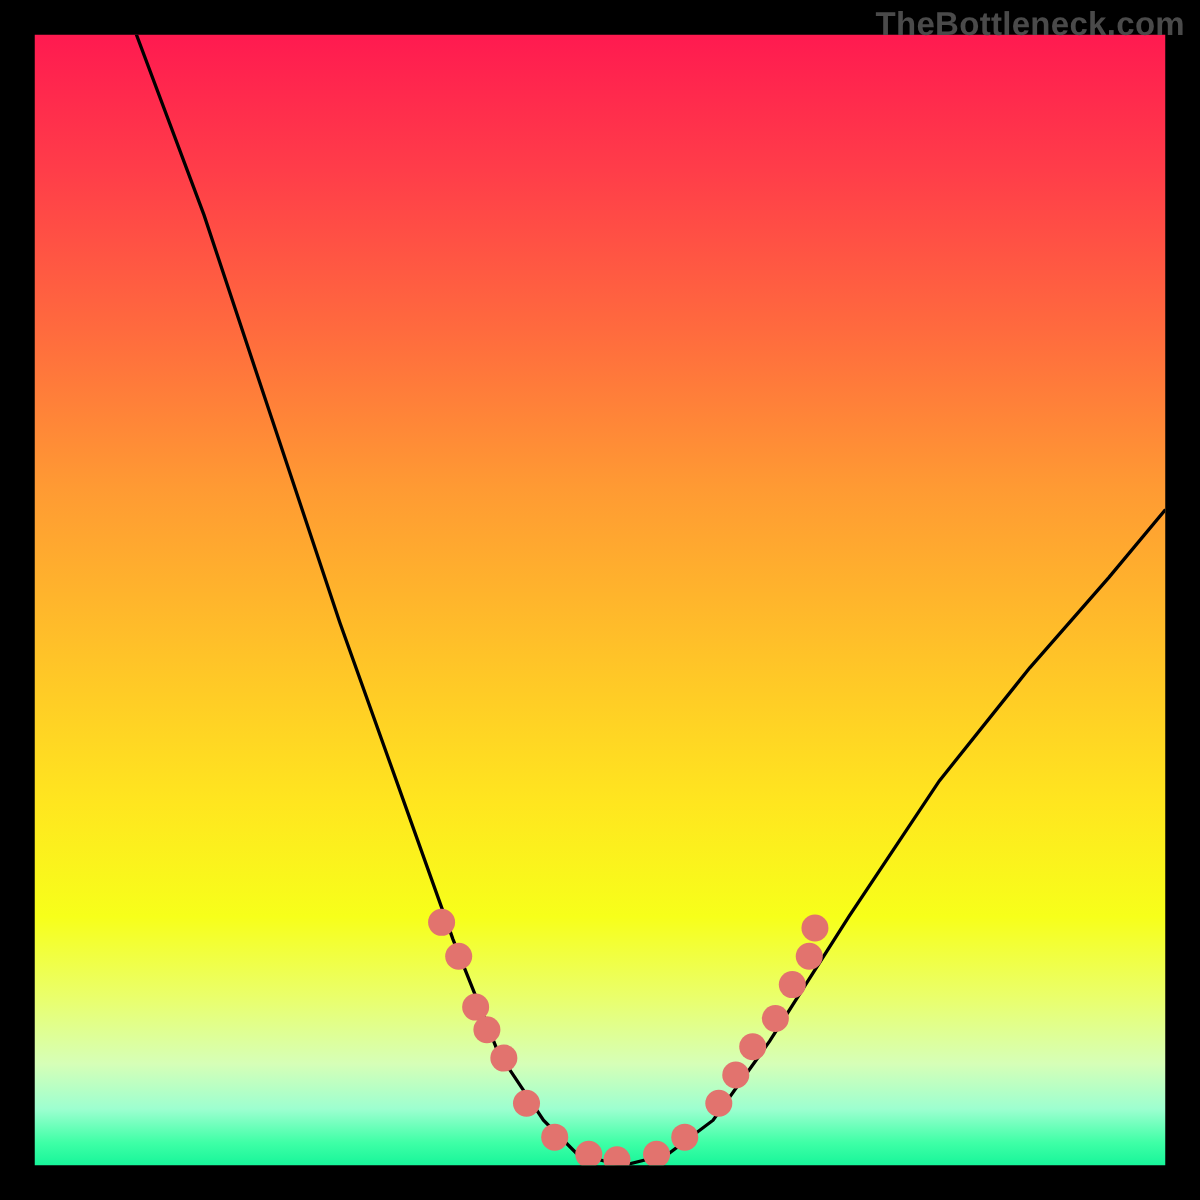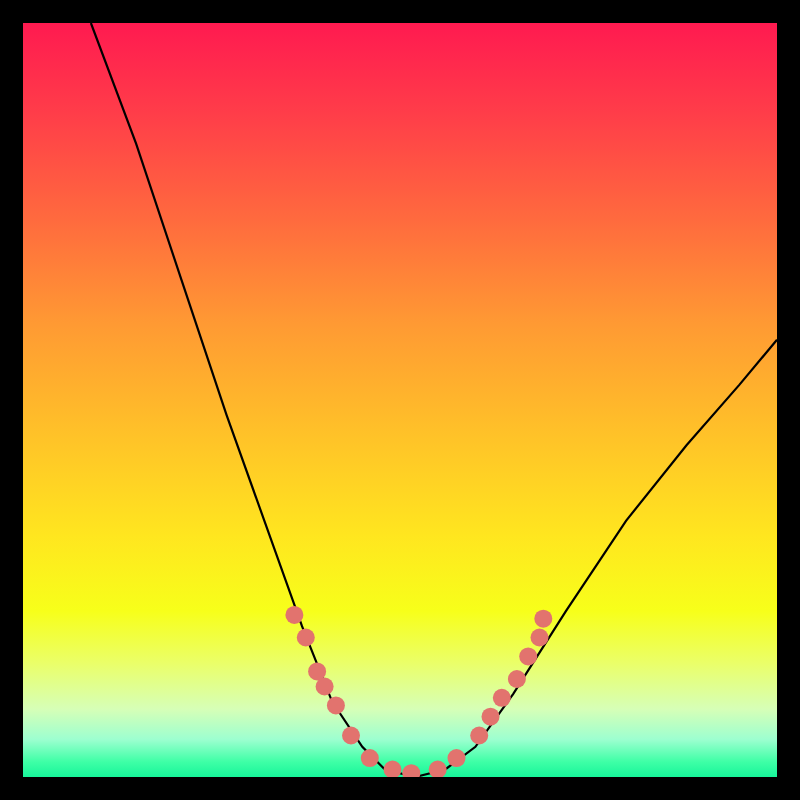--- a/index.html
+++ b/index.html
@@ -90,13 +90,14 @@
           <circle cx="456.2" cy="712.5" r="9" class="marker"></circle>
           <circle cx="467.5" cy="693.7" r="9" class="marker"></circle>
           <circle cx="478.8" cy="674.8" r="9" class="marker"></circle>
           <circle cx="493.9" cy="656.0" r="9" class="marker"></circle>
           <circle cx="505.2" cy="633.4" r="9" class="marker"></circle>
           <circle cx="516.5" cy="614.5" r="9" class="marker"></circle>
           <circle cx="520.3" cy="595.7" r="9" class="marker"></circle>
         </g>
     </svg>
   </div>
+  <div class="watermark">TheBottleneck.com</div>
 </div>
 
 </body></html>

